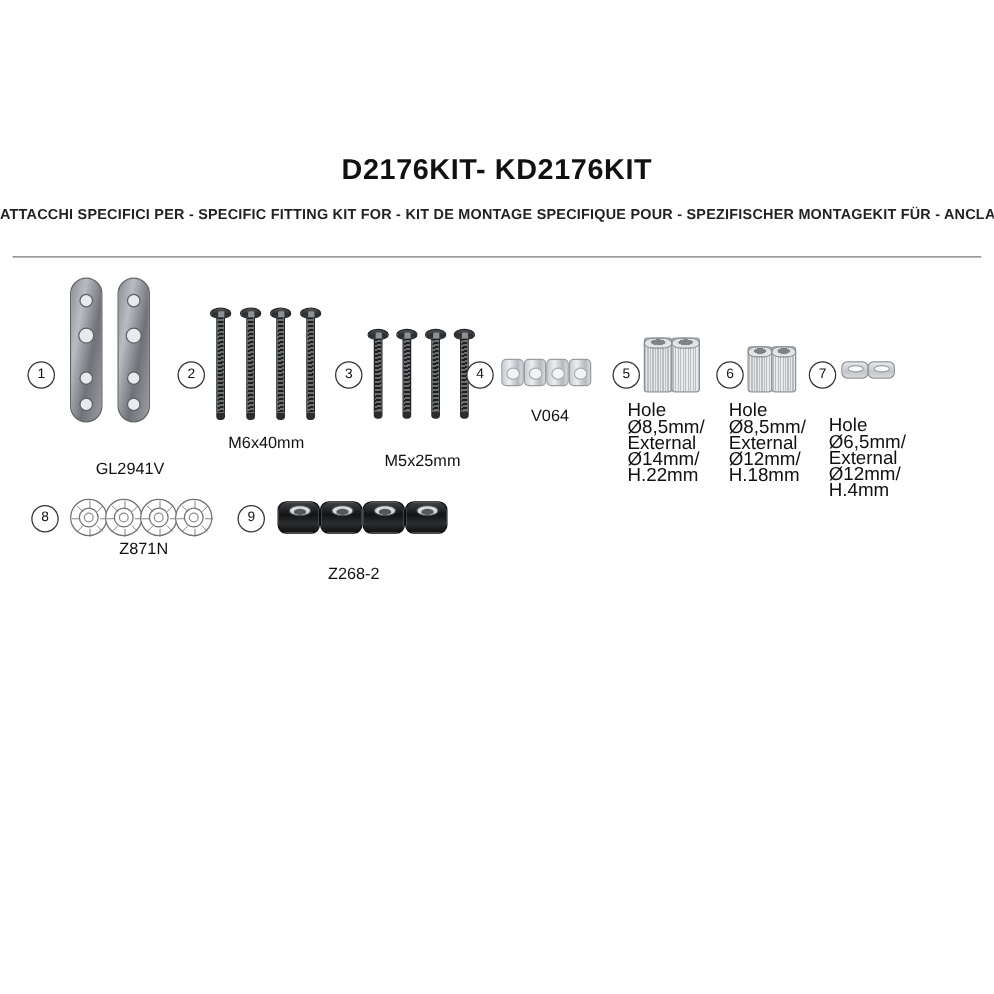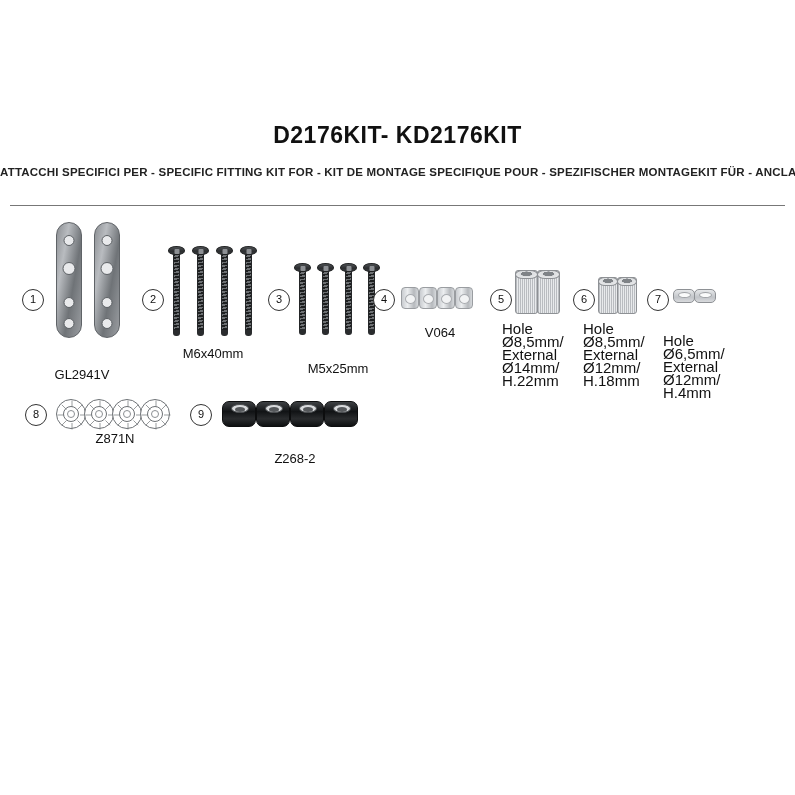--- a/index.html
+++ b/index.html
@@ -284,21 +284,21 @@
       <div class="hole h3"></div>
       <div class="hole h4"></div>
     </div>
     <div class="plate" style="left:94px; top:222px;">
       <div class="hole h1"></div>
       <div class="hole h2"></div>
       <div class="hole h3"></div>
       <div class="hole h4"></div>
     </div>
   </div>
-  <div class="caption" style="left:32px; top:368px; width:100px;">GL2941V</div>
+  <div class="caption" style="left:54px; top:368px; width:100px;">GL2941V</div>
 
   <div class="badge" style="left:142px; top:289px;">2</div>
   <div>
     <div class="screw" style="left:168px; top:246px;">
       <div class="head"></div>
       <div class="shaft" style="height:76px;"></div>
       <div class="tip" style="top:84px;"></div>
     </div>
     <div class="screw" style="left:192px; top:246px;">
       <div class="head"></div>
@@ -448,15 +448,15 @@
   </div>
   <div class="caption" style="left:60px; top:432px; width:110px;">Z871N</div>
 
   <div class="badge" style="left:190px; top:404px;">9</div>
   <div>
     <div class="grommet" style="left:222px; top:401px;"></div>
     <div class="grommet" style="left:256px; top:401px;"></div>
     <div class="grommet" style="left:290px; top:401px;"></div>
     <div class="grommet" style="left:324px; top:401px;"></div>
   </div>
-  <div class="caption" style="left:240px; top:452px; width:110px;">Z268-2</div>
+  <div class="caption" style="left:228px; top:452px; width:110px;">Z268-2</div>
 
 </div>
 
 </body></html>

